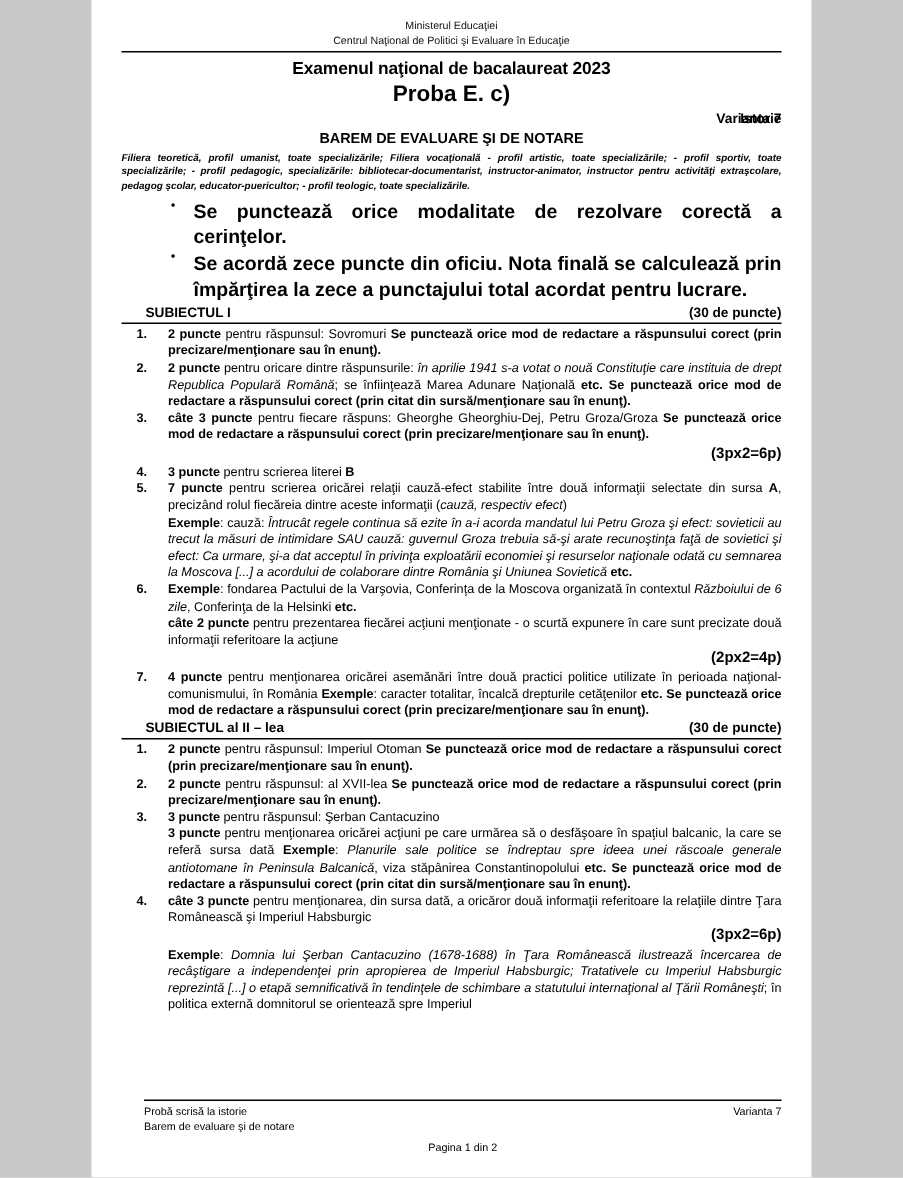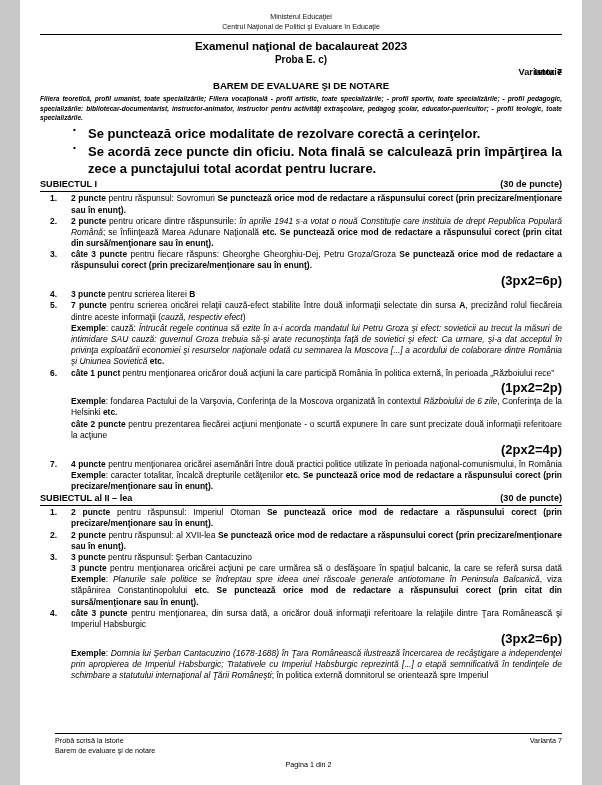--- a/index.html
+++ b/index.html
@@ -6,21 +6,21 @@
   html, body {
     margin: 0;
     padding: 0;
     background: #c8c8c8;
   }
   body {
     font-family: "Liberation Sans", sans-serif;
   }
   .page {
     position: relative;
-    width: 562px;
+    width: 480px;
     height: 785px;
     margin: 0 auto;
     background: #ffffff;
     box-sizing: border-box;
     padding: 12px 20px 0 20px;
     overflow: hidden;
     color: #000000;
   }
   
   .masthead {
@@ -37,21 +37,21 @@
   .exam-title {
     text-align: center;
     font-weight: bold;
     font-size: 11.6px;
     line-height: 1.33;
     letter-spacing: -0.1px;
   }
   .proba {
     text-align: center;
     font-weight: bold;
-    font-size: 10px;
+    font-size: 15px;
     line-height: 1.35;
   }
   .subject-line {
     position: relative;
     text-align: right;
     font-weight: bold;
     font-size: 9.2px;
     line-height: 1.35;
   }
   .variant-right {
@@ -103,21 +103,21 @@
   .section-head {
     position: relative;
     border-bottom: 1.1px solid #000;
     font-weight: bold;
     font-size: 9.1px;
     line-height: 1.3;
     padding-bottom: 0px;
     margin: 1px 0 1px 0;
     height: 12px;
   }
-  .section-head .sh-left { position: absolute; left: 0; top: 0; }
+  .section-head .sh-left { position: absolute; left: 16px; top: 0; }
   .section-head .sh-right { position: absolute; right: 0; top: 0; }
   
   ol.items { list-style: none; margin: 0; padding: 0; }
   .item {
     position: relative;
     padding-left: 31px;
     font-size: 8.45px;
     line-height: 1.325;
     text-align: justify;
     margin-bottom: 0px;
@@ -129,21 +129,21 @@
     width: 18px;
     font-weight: bold;
     font-size: 8.45px;
     text-align: left;
   }
   .para { text-align: justify; }
   .pts {
     display: block;
     text-align: right;
     font-weight: bold;
-    font-size: 13px;
+    font-size: 10px;
     line-height: 1.35;
   }
   b { font-weight: bold; }
   i { font-style: italic; }
   
   .footer {
     position: absolute;
     left: 35px;
     right: 20px;
     bottom: 14px;
@@ -211,21 +211,20 @@
     </li>
 
     <li class="item">
       <span class="num">5.</span>
       <div class="para"><b>7 puncte</b><span> pentru scrierea oricărei relaţii cauză-efect stabilite între două informaţii selectate din sursa </span><b>A</b><span>, precizând rolul fiecăreia dintre aceste informaţii (</span><i>cauză, respectiv efect</i><span>)</span></div>
       <div class="para"><b>Exemple</b><span>: cauză: </span><i>Întrucât regele continua să ezite în a-i acorda mandatul lui Petru Groza</i><i> şi efect: </i><i>sovieticii au trecut la măsuri de intimidare</i><i> SAU cauză: </i><i>guvernul Groza trebuia să-şi arate recunoştinţa faţă de sovietici</i><i> şi efect: </i><i>Ca urmare, şi-a dat acceptul în privinţa exploatării economiei şi resurselor naţionale odată cu semnarea la Moscova [...] a acordului de colaborare dintre România şi Uniunea Sovietică</i><b> etc.</b></div>
     </li>
 
     <li class="item">
       <span class="num">6.</span>
-      <div class="para"><b>câte 1 punct</b><span> pentru menţionarea oricăror două acţiuni la care participă România în politica externă, în perioada „Războiului rece”</span><b class="pts">(1px2=2p)</b></div>
       <div class="para"><b>Exemple</b><span>: fondarea Pactului de la Varşovia, Conferinţa de la Moscova organizată în contextul </span><i>Războiului de 6 zile</i><span>, Conferinţa de la Helsinki </span><b>etc.</b></div>
       <div class="para"><b>câte 2 puncte</b><span> pentru prezentarea fiecărei acţiuni menţionate - o scurtă expunere în care sunt precizate două informaţii referitoare la acţiune</span><b class="pts">(2px2=4p)</b></div>
     </li>
 
     <li class="item">
       <span class="num">7.</span>
       <div class="para"><b>4 puncte</b><span> pentru menţionarea oricărei asemănări între două practici politice utilizate în perioada naţional-comunismului, în România </span><b>Exemple</b><span>: caracter totalitar, încalcă drepturile cetăţenilor </span><b>etc. Se punctează orice mod de redactare a răspunsului corect (prin precizare/menţionare sau în enunţ).</b></div>
     </li>
 
   </ol>

